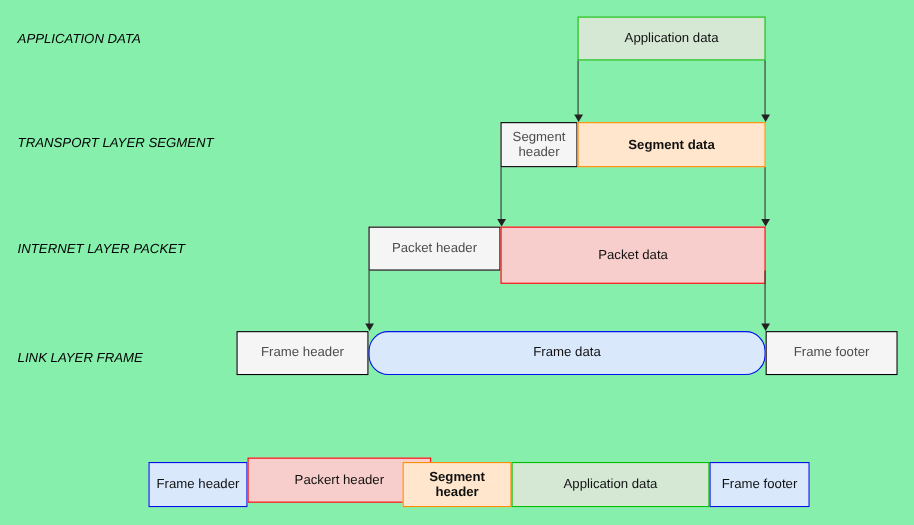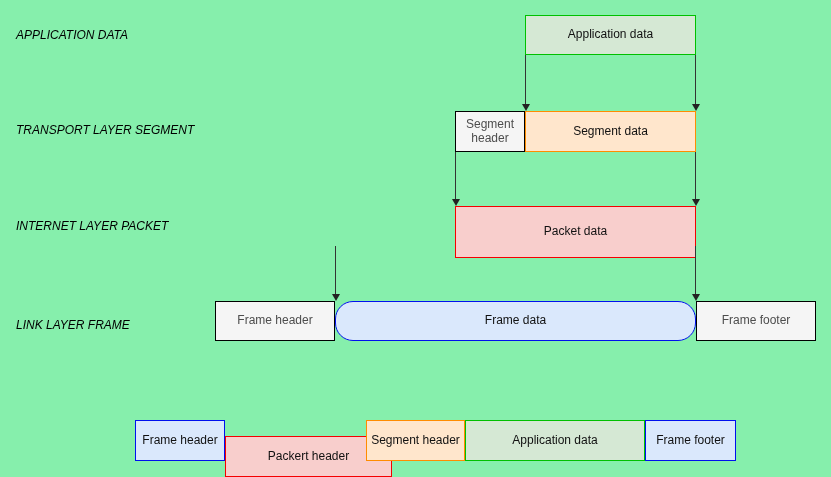--- a/index.html
+++ b/index.html
@@ -36,40 +36,40 @@
     align-items: center;
     justify-content: center;
     text-align: center;
     font-size: 12px;
     line-height: 1.15;
     color: #111111;
     padding: 1px 2px;
   }
   .box.gray   { background: #f5f5f5; border: 1px solid #000000; color: #4d4d4d; }
   .box.green  { background: #d5e8d4; border: 1.5px solid #00c000; }
-  .box.orange { background: #ffe6cc; border: 1.5px solid #ff8c00; }
+  .box.orange { background: #ffe6cc; border: 1.5px solid #ff8c00; font-weight: bold; }
   .box.red    { background: #f8cecc; border: 1.5px solid #f40000; }
   .box.blue   { background: #dae8fc; border: 1.5px solid #0010ee; }
 
   
   .app-data      { left: 525px; top: 15px;  width: 171px; height: 40px; }
   
   .seg-header    { left: 455px; top: 111px; width: 70px;  height: 41px; }
   .seg-data      { left: 525px; top: 111px; width: 171px; height: 41px; }
   
   .pkt-header    { left: 335px; top: 206px; width: 120px; height: 40px; }
   .pkt-data      { left: 455px; top: 206px; width: 241px; height: 52px; }
   
   .frm-header    { left: 215px; top: 301px; width: 120px; height: 40px; }
   .frm-data      { left: 335px; top: 301px; width: 361px; height: 40px; border-radius: 18px; }
   .frm-footer    { left: 696px; top: 301px; width: 120px; height: 40px; }
 
   
   .bot-frm-header { left: 135px; top: 420px; width: 90px;  height: 41px; }
-  .bot-pkt-header { left: 225px; top: 436px; width: 167px; height: 41px; }
+  .bot-pkt-header { left: 225px; top: 416px; width: 167px; height: 41px; }
   .bot-seg-header { left: 366px; top: 420px; width: 99px;  height: 41px; }
   .bot-app-data   { left: 465px; top: 420px; width: 180px; height: 41px; }
   .bot-frm-footer { left: 645px; top: 420px; width: 91px;  height: 41px; }
   .bottom-row .box { color: #111111; }
 
   
   .arrow {
     position: absolute;
     width: 9px;
   }
@@ -108,20 +108,21 @@
   <div class="layer-label" style="top:27px">APPLICATION DATA</div>
   <div class="layer-label" style="top:218px">INTERNET LAYER PACKET</div>
   <div class="layer-label" style="top:122px">TRANSPORT LAYER SEGMENT</div>
   <div class="layer-label" style="top:317px">LINK LAYER FRAME</div>
 
   <div class="box green app-data">Application data</div>
 
   <div class="box gray seg-header">Segment header</div>
   <div class="box orange seg-data">Segment data</div>
 
+  <div class="box gray pkt-header">Packet header</div>
   <div class="box red pkt-data">Packet data</div>
 
   <div class="box gray frm-header">Frame header</div>
   <div class="box blue frm-data">Frame data</div>
   <div class="box gray frm-footer">Frame footer</div>
 
   <div class="arrow arr-1"></div>
   <div class="arrow arr-2"></div>
   <div class="arrow arr-3"></div>
   <div class="arrow arr-4"></div>

